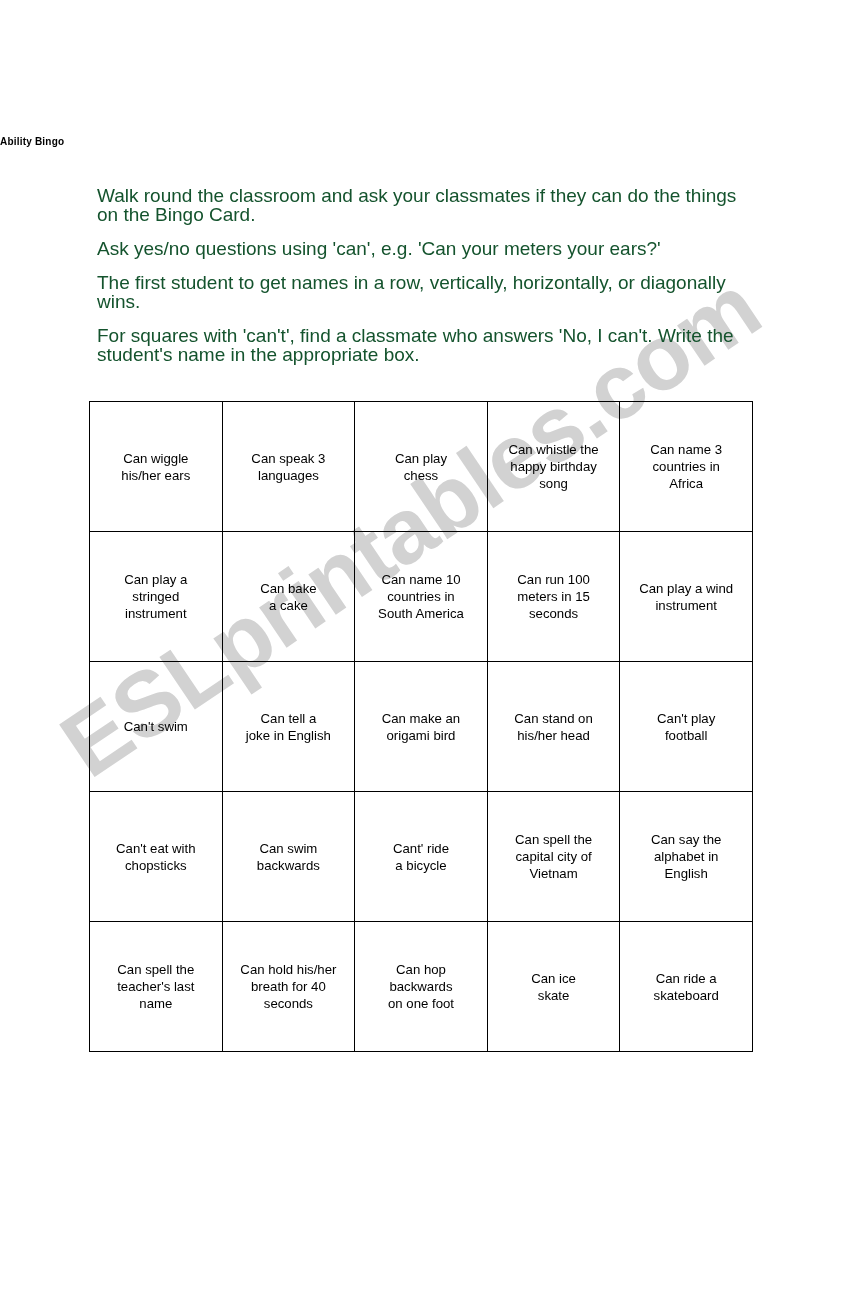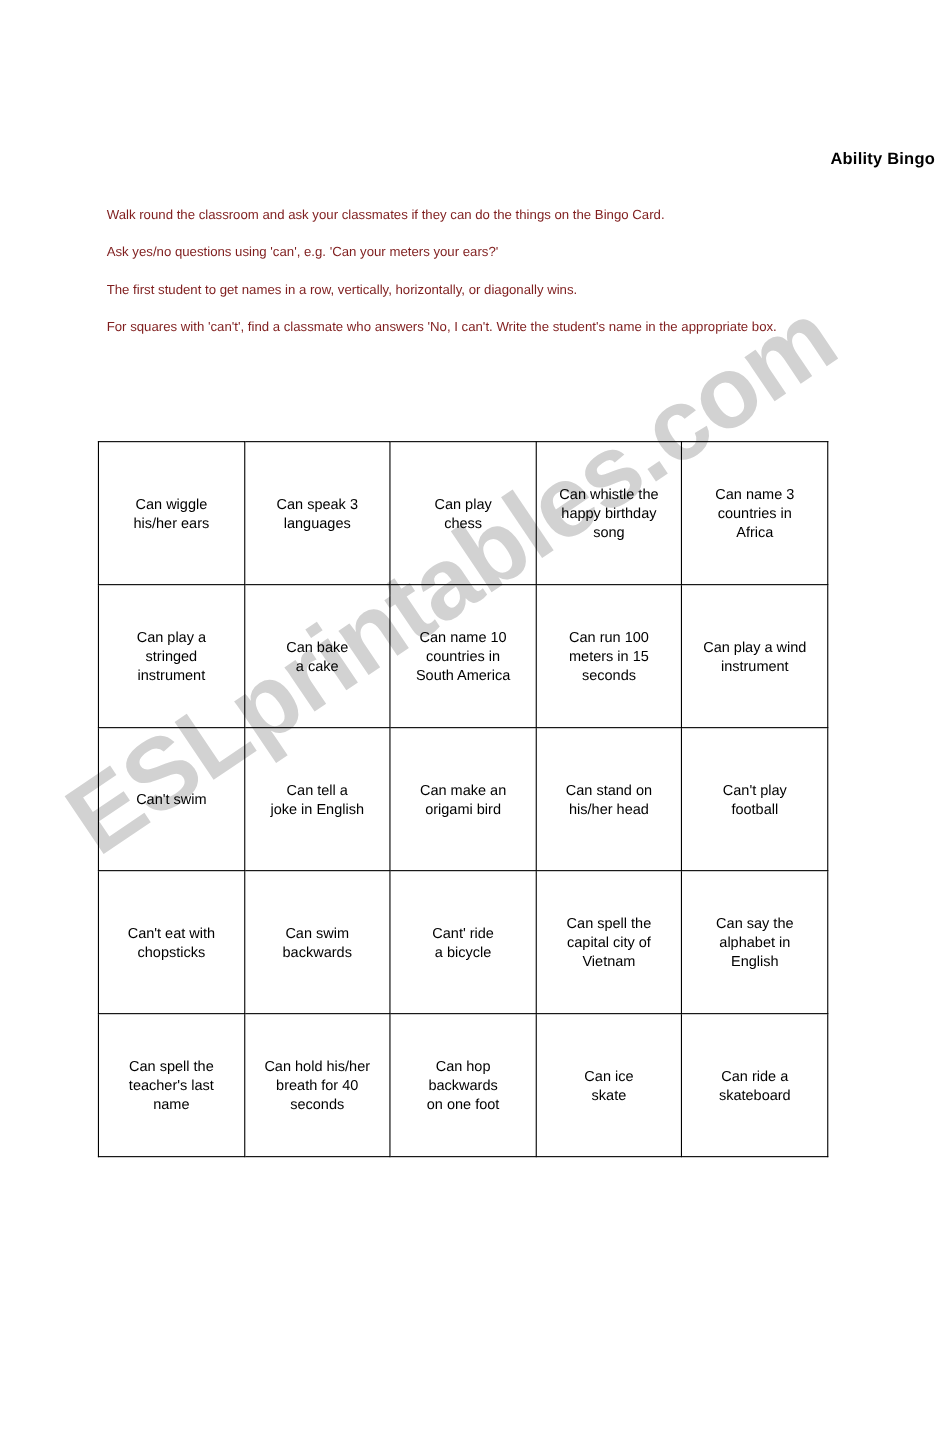--- a/index.html
+++ b/index.html
@@ -46,37 +46,37 @@
     left: 0; top: 0;
     width: 850px; height: 1300px;
     z-index: 1;
   }
 
   #page-title {
     position: absolute;
     left: 0;
     top: 136px;
     width: 850px;
-    text-align: right;
-    font-size: 15px;
+    text-align: left;
+    font-size: 10px;
     font-weight: bold;
     letter-spacing: 0.2px;
   }
 
   #intro-block {
     position: absolute;
     left: 97px;
     top: 186px;
     width: 648px;
   }
   .intro-paragraph {
-    font-size: 12px;
+    font-size: 19px;
     line-height: 19px;
     margin: 0 0 15px 0;
-    color: #7f1d1d;
+    color: #14532d;
   }
   .intro-paragraph:last-child { margin-bottom: 0; }
 
   
   #bingo-grid {
     position: absolute;
     left: 89px;
     top: 401px;
     width: 664px;
     height: 646px;

